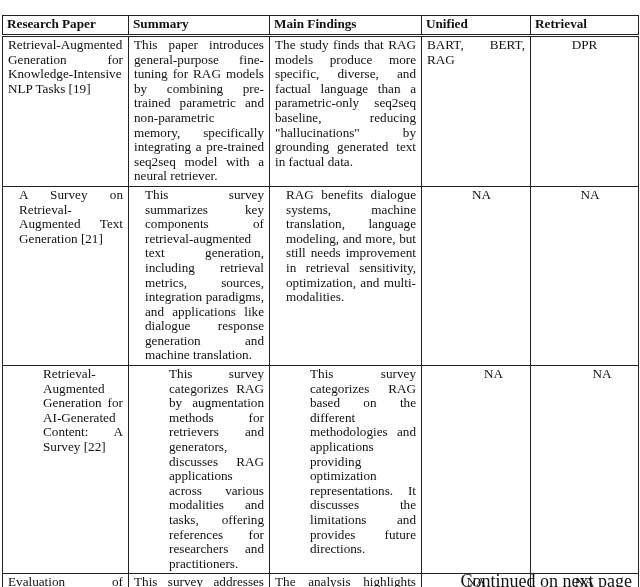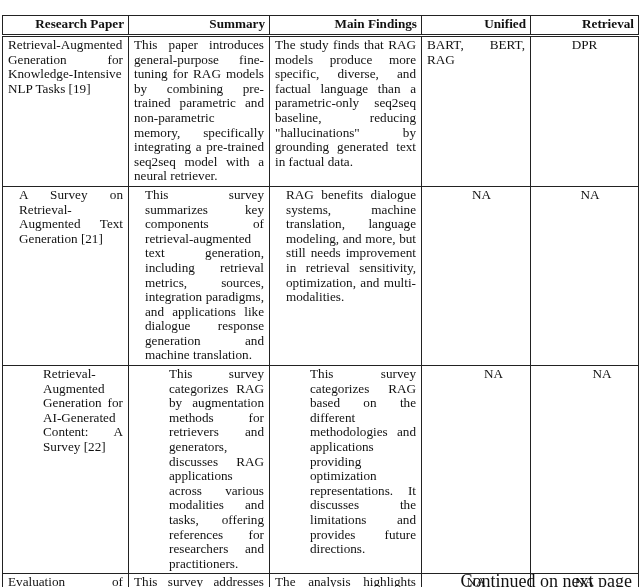--- a/index.html
+++ b/index.html
@@ -16,21 +16,21 @@
     font-size: 13.2px;
     line-height: 14.6px;
   }
   col.c1 { width: 126px; }
   col.c2 { width: 141px; }
   col.c3 { width: 152px; }
   col.c4 { width: 109px; }
   col.c5 { width: 108px; }
   th, td { border: 1.4px solid #222; vertical-align: top; }
   th {
-    font-weight: bold; text-align: right;
+    font-weight: bold; text-align: left;
     padding: 1px 4px 1px 4px;
     height: 16px;
   }
   thead tr { border-bottom: 3.5px double #222; }
   thead th { border-bottom: 3.5px double #222; }
   td {
     padding: 1px 5px 2px 5px;
     text-align: justify;
     hyphens: manual;
   }

